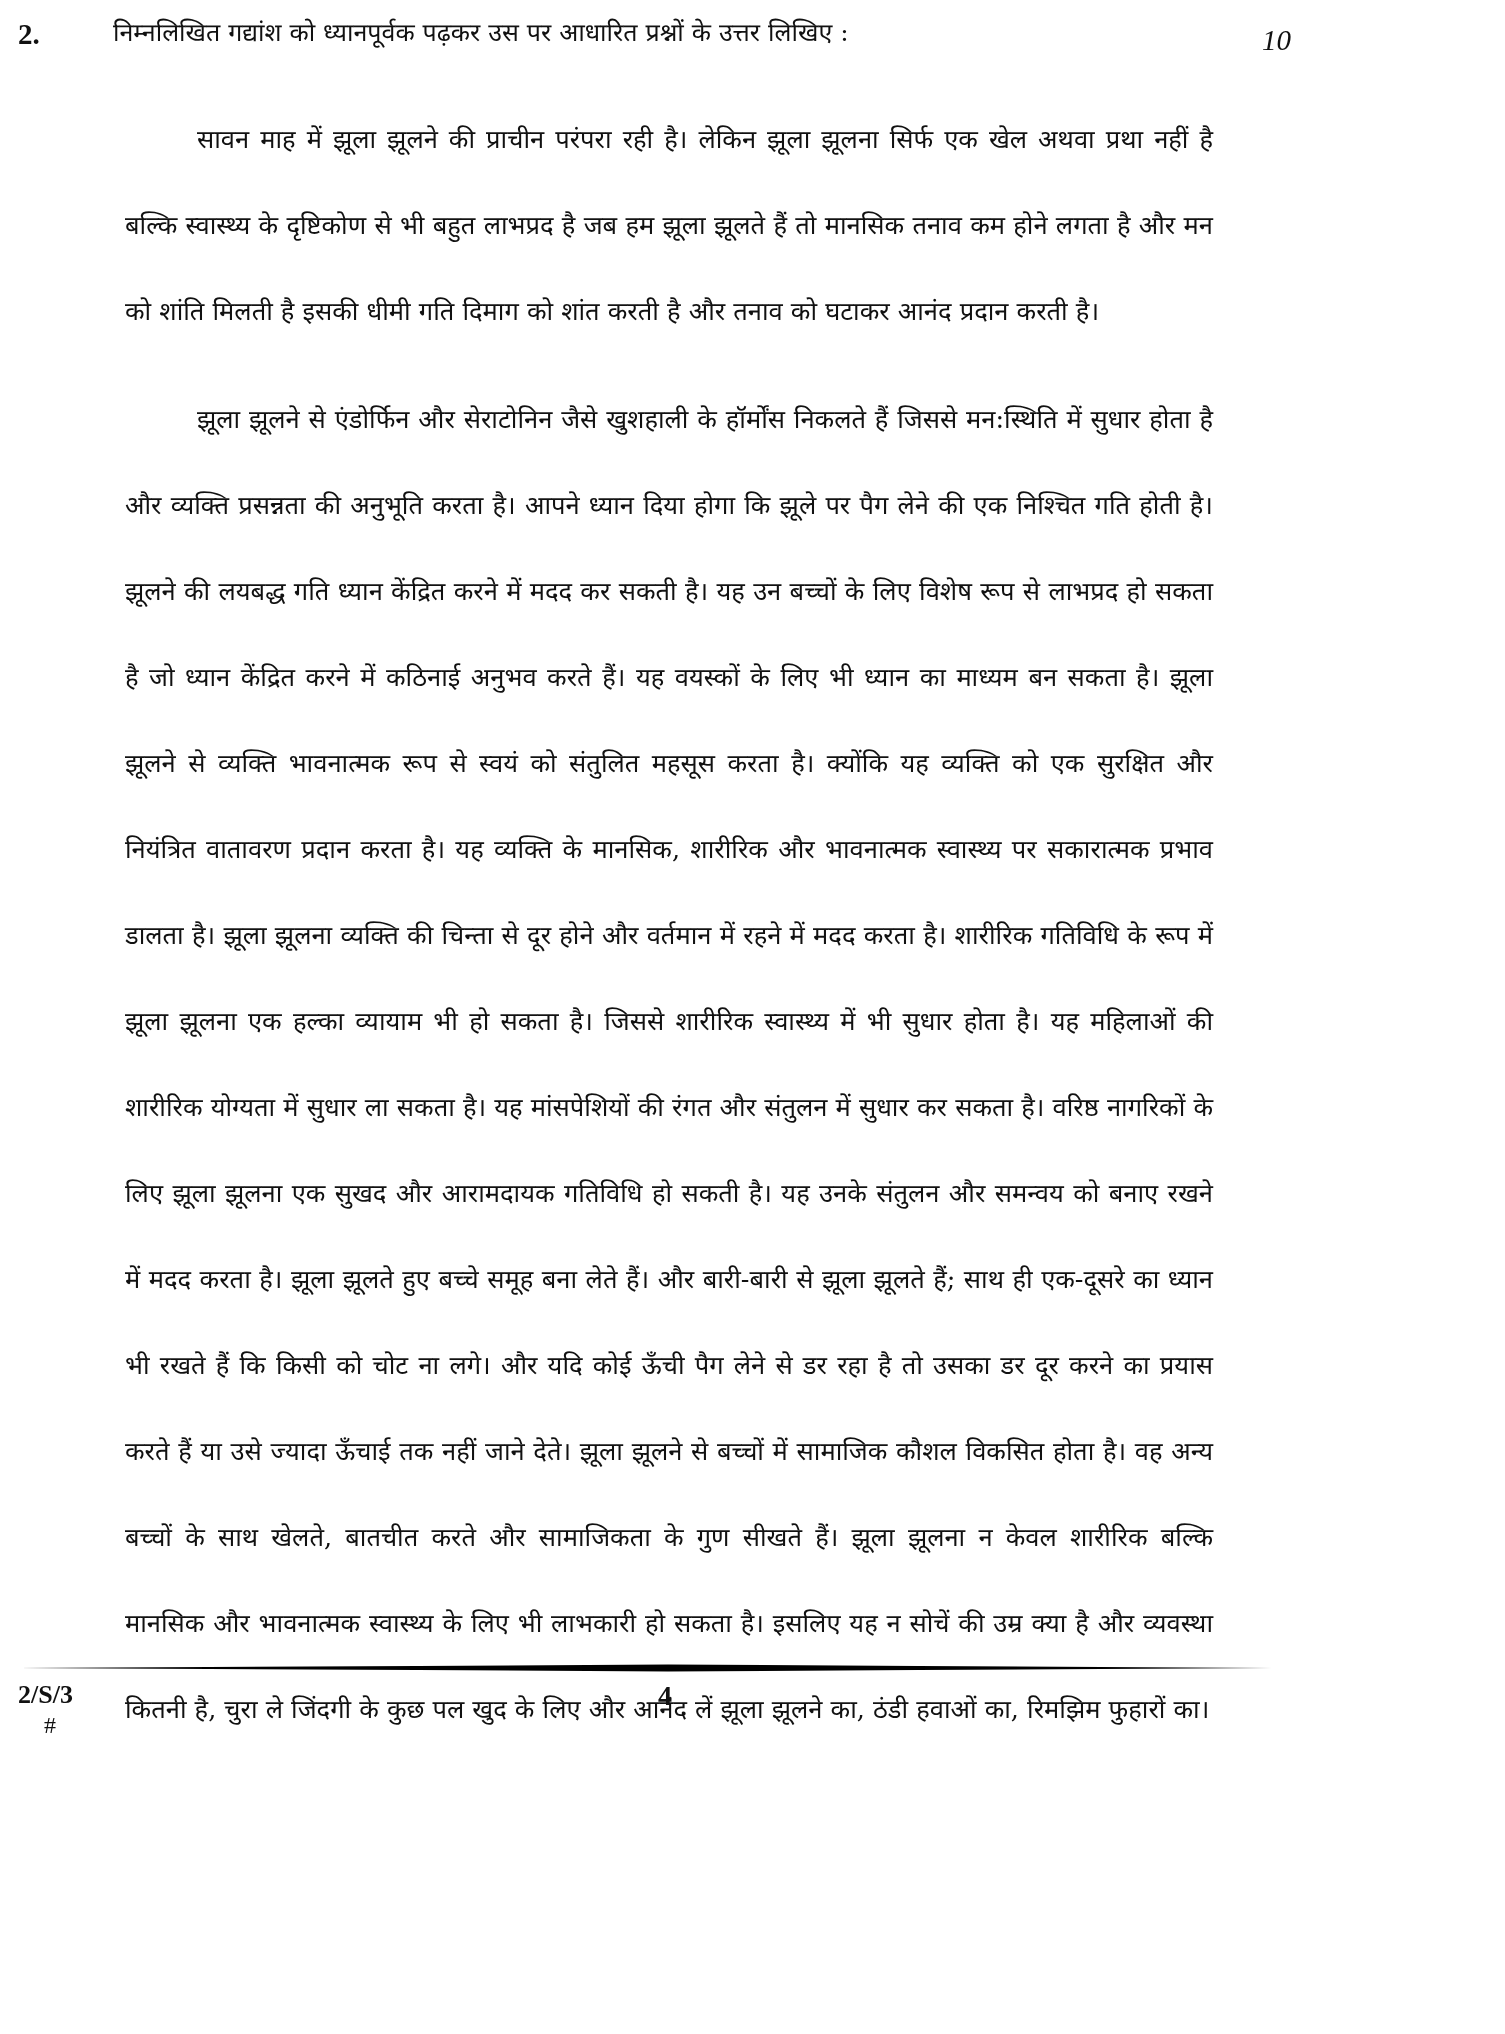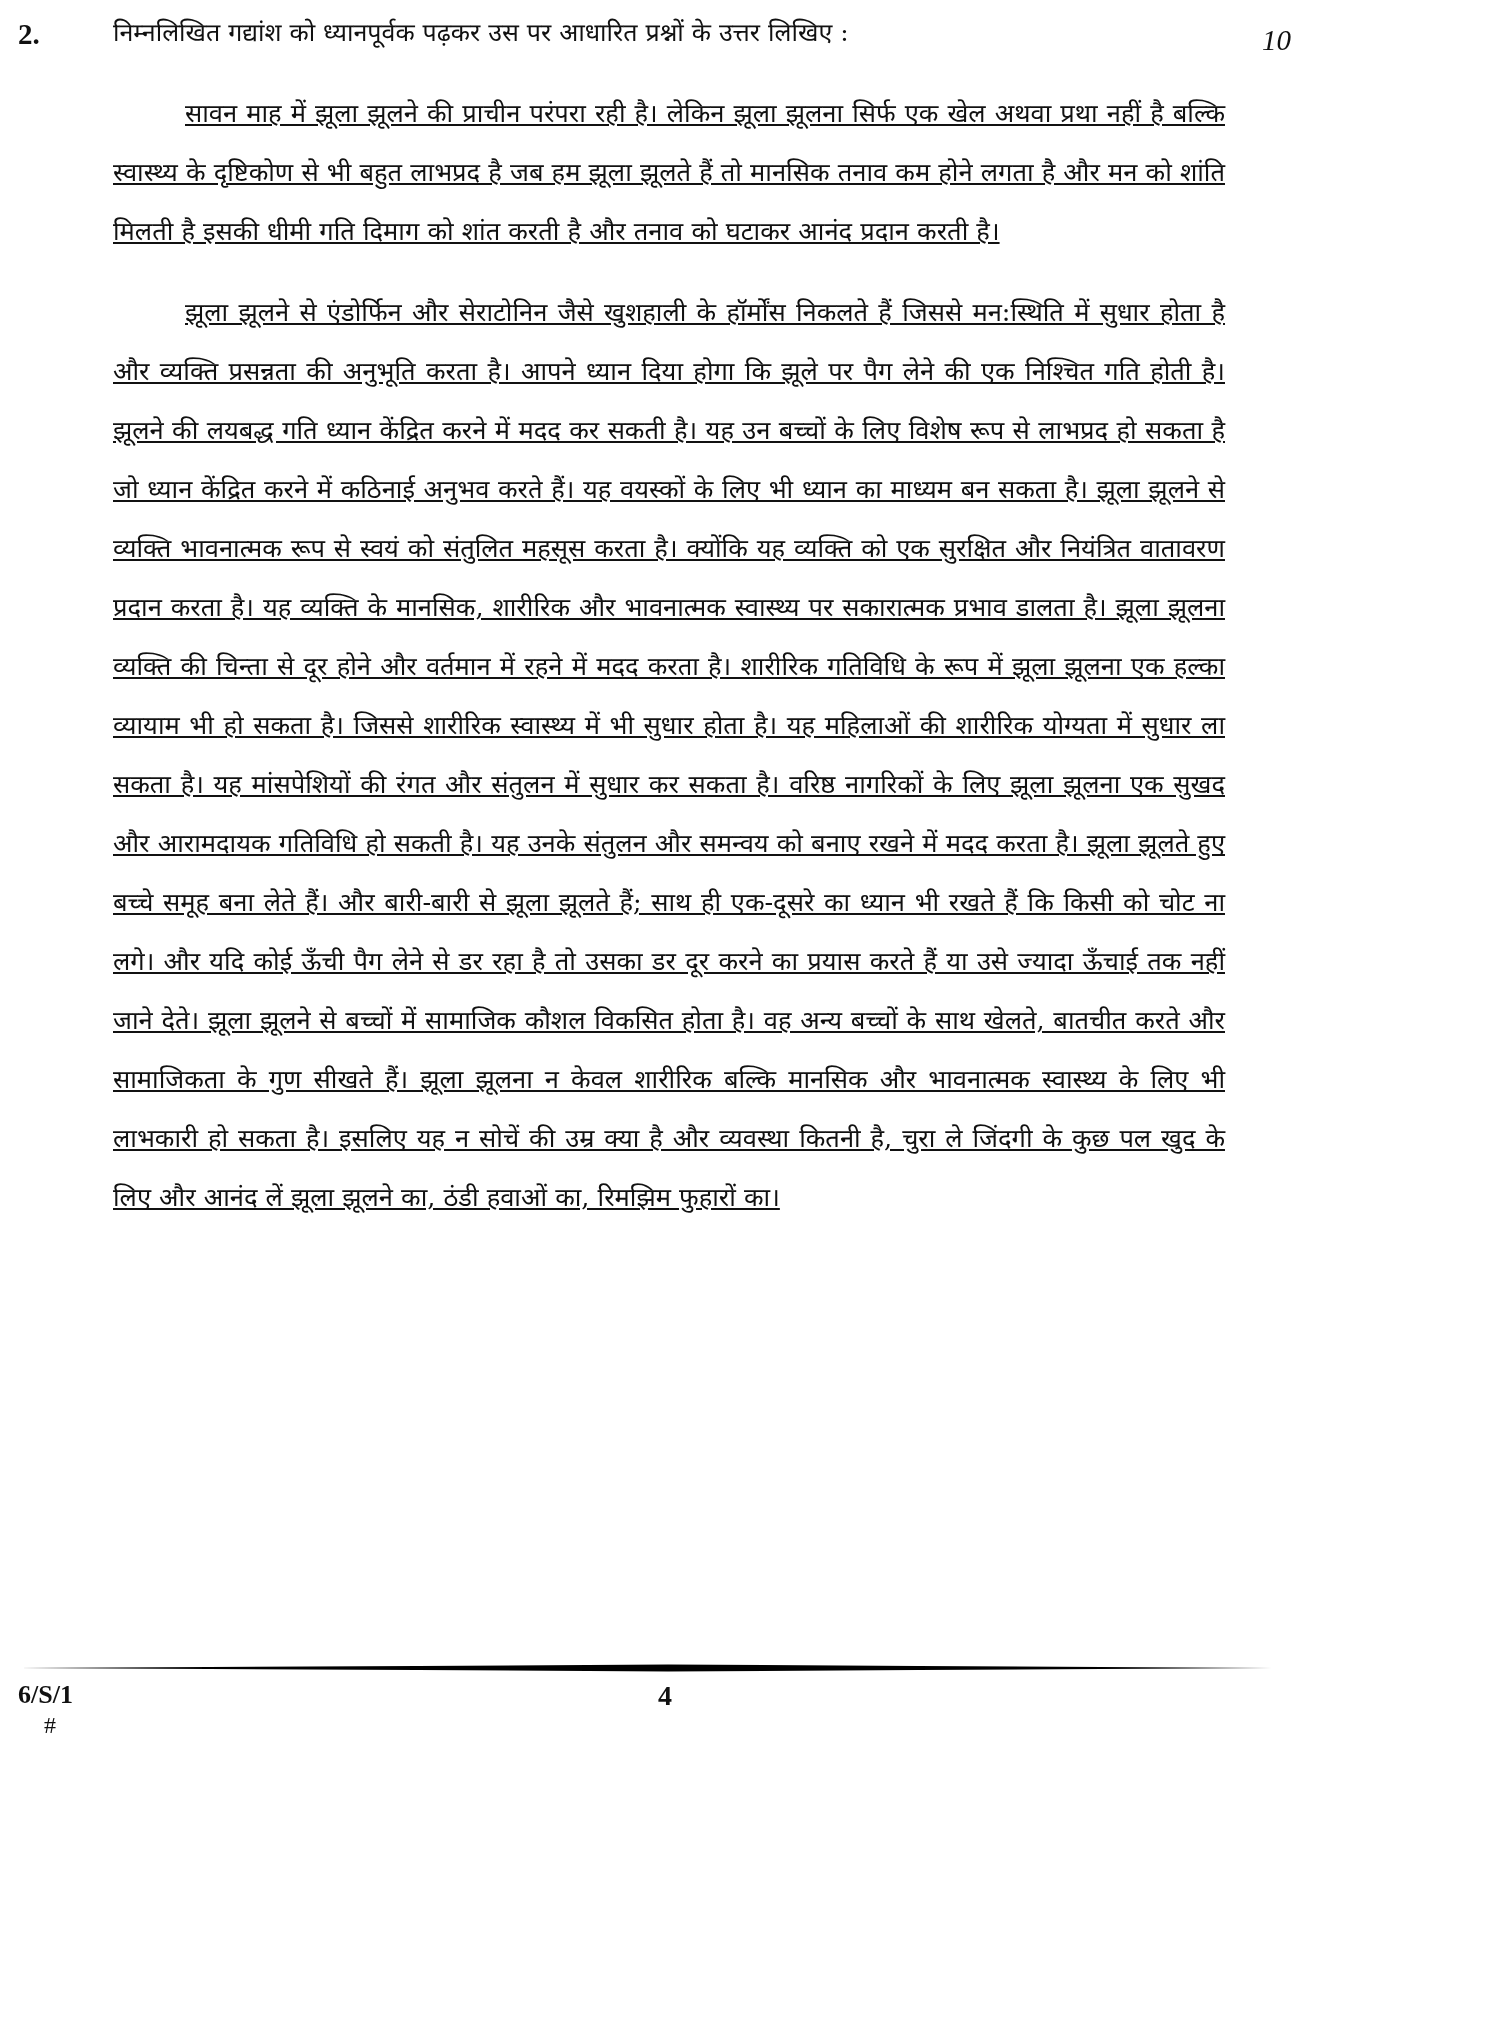--- a/index.html
+++ b/index.html
@@ -53,26 +53,25 @@
       font-style: italic;
       font-size: 29px;
     }
     .passage {
       position: absolute;
       left: 113px;
       top: 84px;
       width: 1112px;
     }
     .para {
-      margin: 0;
+      margin: 12px;
       font-size: 25.5px;
-      line-height: 59px;
+      line-height: 86px;
       text-align: justify;
       text-indent: 72px;
-      text-decoration: underline;
     }
     .para + .para {
       margin-top: 22px;
     }
     .footer-rule {
       position: absolute;
       left: 18px;
       top: 1664px;
       width: 1268px;
       height: 8px;
@@ -122,17 +121,17 @@
     <p class="para">सावन माह में झूला झूलने की प्राचीन परंपरा रही है। लेकिन झूला झूलना सिर्फ एक खेल अथवा प्रथा नहीं है बल्कि स्वास्थ्य के दृष्टिकोण से भी बहुत लाभप्रद है जब हम झूला झूलते हैं तो मानसिक तनाव कम होने लगता है और मन को शांति मिलती है इसकी धीमी गति दिमाग को शांत करती है और तनाव को घटाकर आनंद प्रदान करती है।</p>
     <p class="para">झूला झूलने से एंडोर्फिन और सेराटोनिन जैसे खुशहाली के हॉर्मोंस निकलते हैं जिससे मन:स्थिति में सुधार होता है और व्यक्ति प्रसन्नता की अनुभूति करता है। आपने ध्यान दिया होगा कि झूले पर पैग लेने की एक निश्चित गति होती है। झूलने की लयबद्ध गति ध्यान केंद्रित करने में मदद कर सकती है। यह उन बच्चों के लिए विशेष रूप से लाभप्रद हो सकता है जो ध्यान केंद्रित करने में कठिनाई अनुभव करते हैं। यह वयस्कों के लिए भी ध्यान का माध्यम बन सकता है। झूला झूलने से व्यक्ति भावनात्मक रूप से स्वयं को संतुलित महसूस करता है। क्योंकि यह व्यक्ति को एक सुरक्षित और नियंत्रित वातावरण प्रदान करता है। यह व्यक्ति के मानसिक, शारीरिक और भावनात्मक स्वास्थ्य पर सकारात्मक प्रभाव डालता है। झूला झूलना व्यक्ति की चिन्ता से दूर होने और वर्तमान में रहने में मदद करता है। शारीरिक गतिविधि के रूप में झूला झूलना एक हल्का व्यायाम भी हो सकता है। जिससे शारीरिक स्वास्थ्य में भी सुधार होता है। यह महिलाओं की शारीरिक योग्यता में सुधार ला सकता है। यह मांसपेशियों की रंगत और संतुलन में सुधार कर सकता है। वरिष्ठ नागरिकों के लिए झूला झूलना एक सुखद और आरामदायक गतिविधि हो सकती है। यह उनके संतुलन और समन्वय को बनाए रखने में मदद करता है। झूला झूलते हुए बच्चे समूह बना लेते हैं। और बारी-बारी से झूला झूलते हैं; साथ ही एक-दूसरे का ध्यान भी रखते हैं कि किसी को चोट ना लगे। और यदि कोई ऊँची पैग लेने से डर रहा है तो उसका डर दूर करने का प्रयास करते हैं या उसे ज्यादा ऊँचाई तक नहीं जाने देते। झूला झूलने से बच्चों में सामाजिक कौशल विकसित होता है। वह अन्य बच्चों के साथ खेलते, बातचीत करते और सामाजिकता के गुण सीखते हैं। झूला झूलना न केवल शारीरिक बल्कि मानसिक और भावनात्मक स्वास्थ्य के लिए भी लाभकारी हो सकता है। इसलिए यह न सोचें की उम्र क्या है और व्यवस्था कितनी है, चुरा ले जिंदगी के कुछ पल खुद के लिए और आनंद लें झूला झूलने का, ठंडी हवाओं का, रिमझिम फुहारों का।</p>
   </div>
 
   <div class="footer-rule">
     <svg viewBox="0 0 1268 8" preserveAspectRatio="none">
       <polygon points="0,4 400,2 650,0.5 900,2 1268,4 900,6 650,7.5 400,6" fill="#000000"></polygon>
     </svg>
   </div>
 
-  <div class="footer-code">6/S/1</div>
+  <div class="footer-code">2/S/3</div>
   <div class="footer-hash">#</div>
   <div class="footer-page">4</div>
 
 </div>
 
 </body></html>

